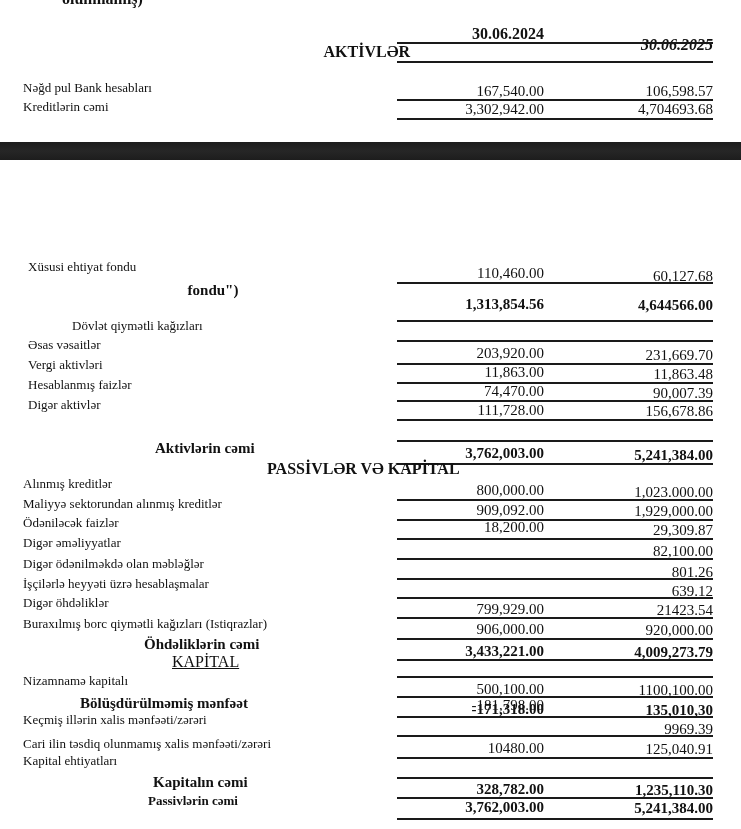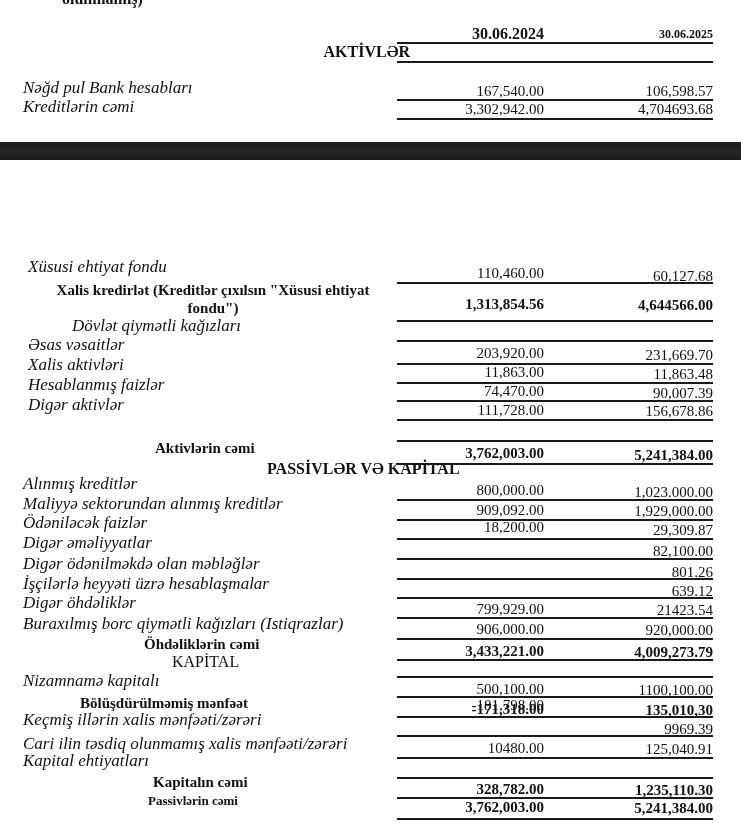--- a/index.html
+++ b/index.html
@@ -1,34 +1,34 @@
 <!DOCTYPE html>
 <html><head>
 <meta charset="utf-8">
 <style>
   html, body { margin:0; padding:0; background:#ffffff; }
   body { width:741px; height:829px; position:relative; overflow:hidden;
          font-family:"Liberation Serif", "DejaVu Serif", serif; color:#111; }
   .abs { position:absolute; white-space:nowrap; }
-  .lbl { left:23px; font-size:17px; line-height:16px;font-style:italic; }
+  .lbl { left:23px; font-size:13px; line-height:16px; }
   .b { font-weight:bold; }
   .c1 { right:197px; font-size:15px; line-height:16px; text-align:right; }
   .c2 { right:28px; font-size:15px; line-height:16px; text-align:right; }
   .hr { position:absolute; left:397px; width:316px; height:1.5px; background:#1a1a1a; }
   .bar { position:absolute; left:0; width:741px; top:142px; height:18px;
          background:linear-gradient(#1c1c1c,#262626 50%,#1d1d1d); }
   .centered { text-align:center; }
 </style>
 </head>
 <body>
 
 <div class="abs b" style="left:62px; top:-9px; font-size:16px; line-height:16px;">olunmamış)</div>
 
 <div class="abs c1 b" style="top:26px; font-size:16px;">30.06.2024</div>
-<div class="abs c2 b" style="top:26px; font-size:12px;">30.06.2025</div>
+<div class="abs c2 b" style="top:37px; font-size:16px;font-style:italic;">30.06.2025</div>
 <div class="hr" style="top:42px;"></div>
 
 <div class="abs b" style="right:331px; top:44px; font-size:16px; line-height:16px;">AKTİVLƏR</div>
 <div class="hr" style="top:61px;"></div>
 
 <div class="abs lbl" style="top:80px;">Nəğd pul Bank hesabları</div>
 <div class="abs c1" style="top:83px;">167,540.00</div>
 <div class="abs c2" style="top:83px;">106,598.57</div>
 <div class="hr" style="top:99px;"></div>
 
@@ -38,36 +38,35 @@
 <div class="hr" style="top:118px;"></div>
 
 <div class="bar"></div>
 
 <div class="abs lbl" style="left:28px; top:259px;">Xüsusi ehtiyat fondu</div>
 <div class="abs c1" style="top:265px;">110,460.00</div>
 <div class="abs c2" style="top:268px;">60,127.68</div>
 <div class="hr" style="top:282px;"></div>
 
 <div class="abs b centered" style="left:30px; width:366px; top:281px; font-size:15px; line-height:18px;">
-  <div>Xalis kredirlət (Kreditlər çıxılsın "Xüsusi ehtiyat</div>
   <div>fondu")</div>
 </div>
 <div class="abs c1 b" style="top:296px;">1,313,854.56</div>
 <div class="abs c2 b" style="top:297px;">4,644566.00</div>
 <div class="hr" style="top:320px;"></div>
 
 <div class="abs lbl" style="left:28px; top:318px;margin-left:44px;">Dövlət qiymətli kağızları</div>
 <div class="hr" style="top:340px;"></div>
 
 <div class="abs lbl" style="left:28px; top:337px;">Əsas vəsaitlər</div>
 <div class="abs c1" style="top:345px;">203,920.00</div>
 <div class="abs c2" style="top:347px;">231,669.70</div>
 <div class="hr" style="top:363px;"></div>
 
-<div class="abs lbl" style="left:28px; top:357px;">Xalis aktivləri</div>
+<div class="abs lbl" style="left:28px; top:357px;">Vergi aktivləri</div>
 <div class="abs c1" style="top:364px;margin-left:25px;">11,863.00</div>
 <div class="abs c2" style="top:366px;">11,863.48</div>
 <div class="hr" style="top:382px;"></div>
 
 <div class="abs lbl" style="left:28px; top:377px;">Hesablanmış faizlər</div>
 <div class="abs c1" style="top:383px;margin-left:16px;">74,470.00</div>
 <div class="abs c2" style="top:385px;">90,007.39</div>
 <div class="hr" style="top:400px;"></div>
 
 <div class="abs lbl" style="left:28px; top:397px;">Digər aktivlər</div>
@@ -118,21 +117,21 @@
 <div class="abs lbl" style="top:616px;">Buraxılmış borc qiymətli kağızları (Istiqrazlar)</div>
 <div class="abs c1" style="top:621px;">906,000.00</div>
 <div class="abs c2" style="top:622px;">920,000.00</div>
 <div class="hr" style="top:638px;"></div>
 
 <div class="abs b" style="left:144px; top:636px; font-size:15px; line-height:16px;">Öhdəliklərin cəmi</div>
 <div class="abs c1 b" style="top:643px;">3,433,221.00</div>
 <div class="abs c2 b" style="top:644px;">4,009,273.79</div>
 <div class="hr" style="top:659px;"></div>
 
-<div class="abs" style="left:172px; top:654px; font-size:16px; line-height:16px;">KAPİTAL</div>
+<div class="abs" style="left:172px; top:654px; font-size:16px; line-height:16px;text-decoration:underline;">KAPİTAL</div>
 
 <div class="hr" style="top:676px;"></div>
 
 <div class="abs lbl" style="top:673px;">Nizamnamə kapitalı</div>
 <div class="abs c1" style="top:681px;">500,100.00</div>
 <div class="abs c2" style="top:682px;">1100,100.00</div>
 <div class="hr" style="top:696px;"></div>
 
 <div class="abs b" style="left:80px; top:695px; font-size:15px; line-height:16px;">Bölüşdürülməmiş mənfəət</div>
 <div class="abs c1 b" style="top:701px;">-171,318.00</div>

